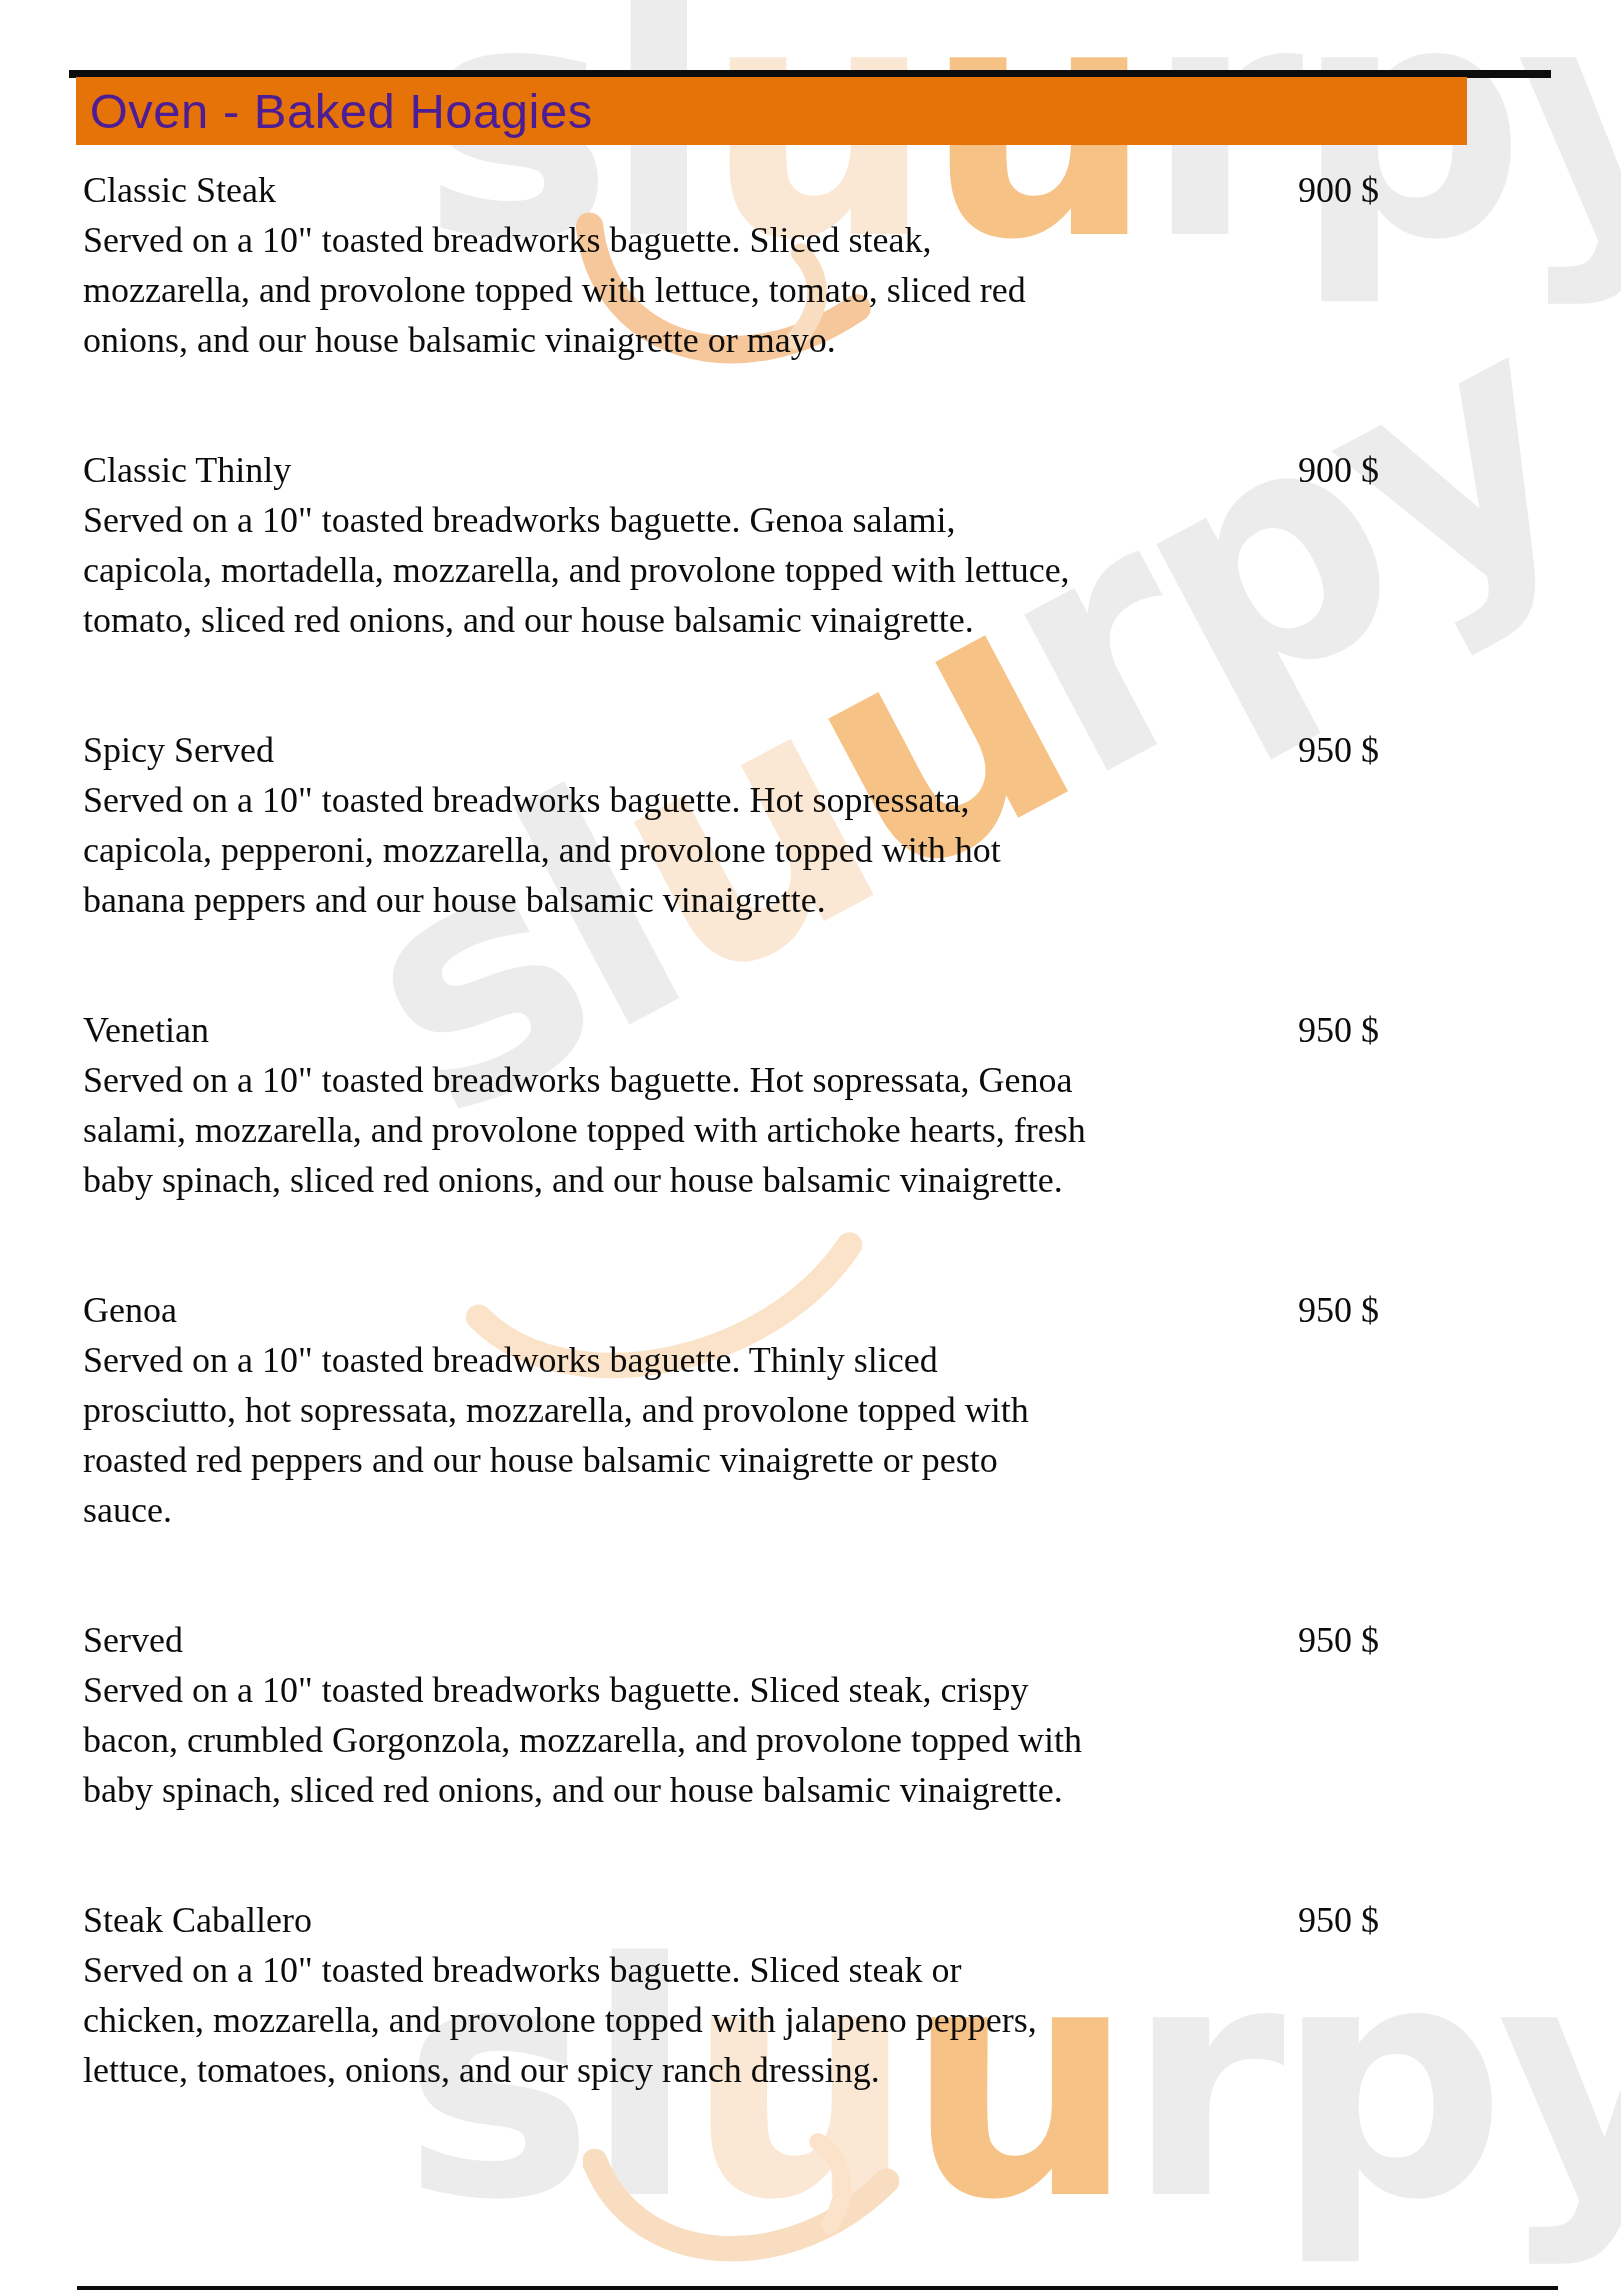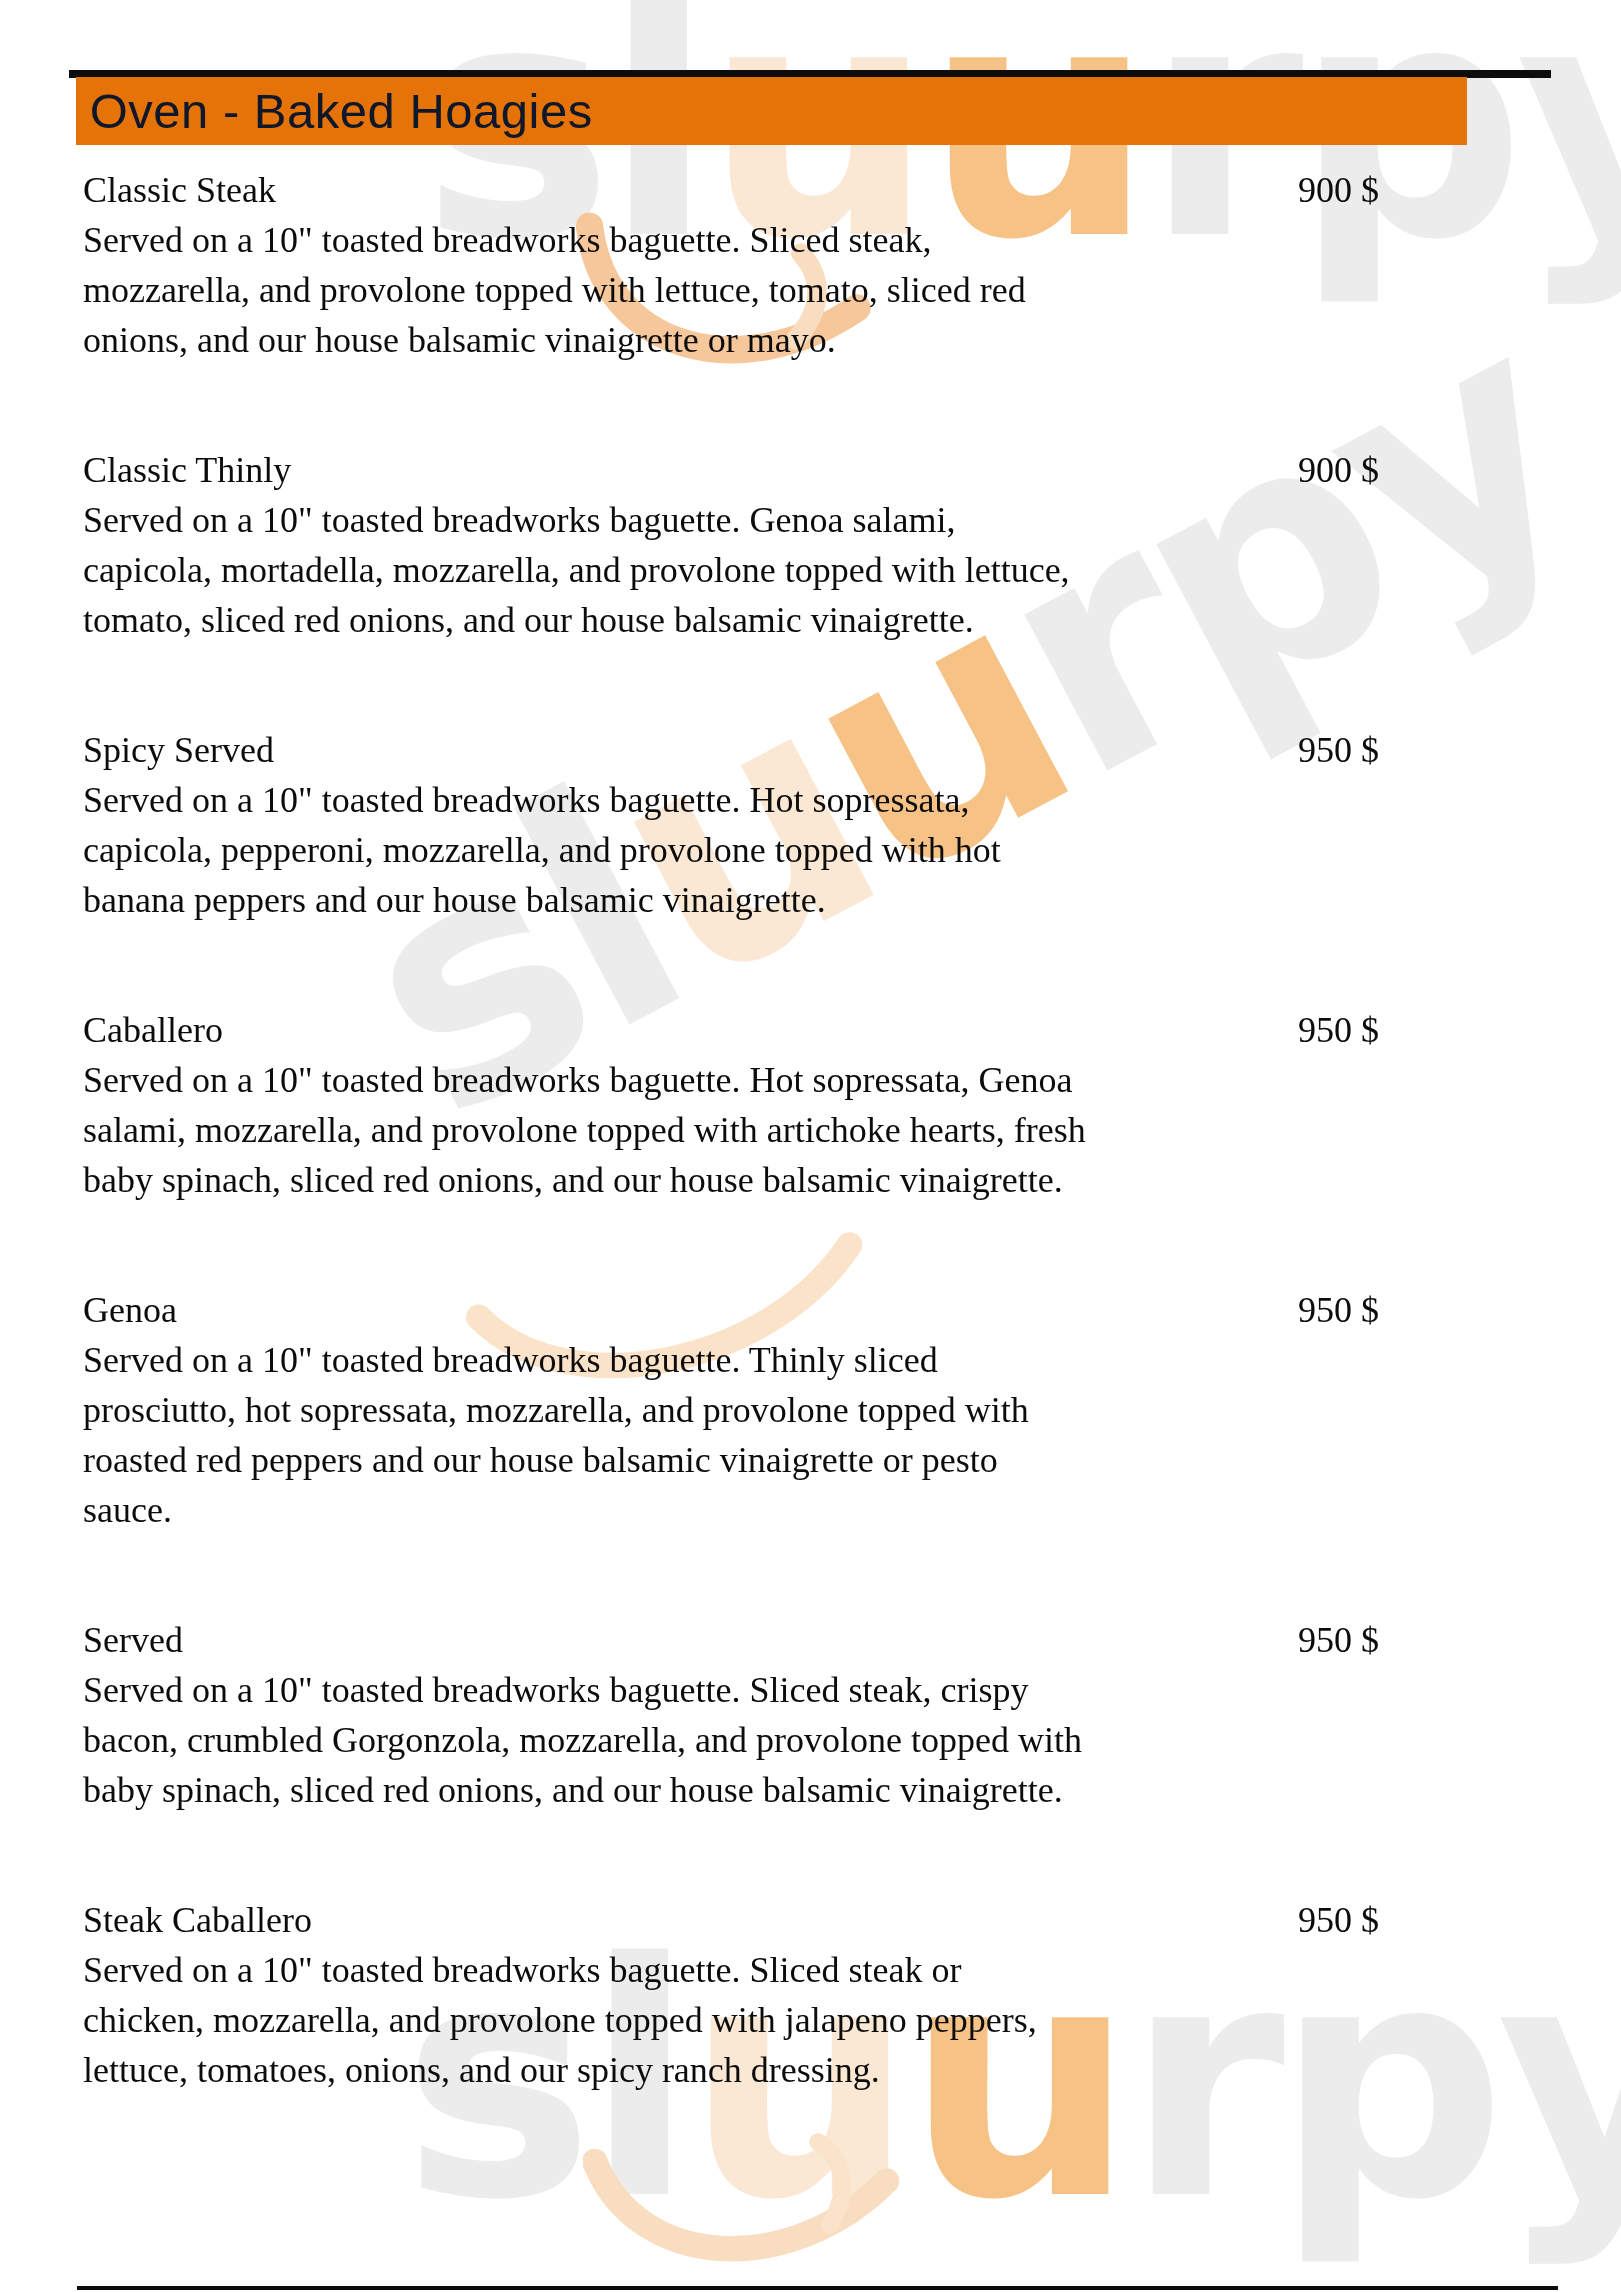--- a/index.html
+++ b/index.html
@@ -23,21 +23,21 @@
   .swoosh{position:absolute;z-index:0;}
   .swoosh svg{display:block;}
 
   
   .top-bar{position:absolute;z-index:2;left:69px;top:70px;width:1482px;height:7.8px;background:#0d0d0d;}
   .header-band{
     position:absolute;z-index:2;left:76px;top:77px;width:1391px;height:68px;background:#e67308;
     display:flex;align-items:center;
   }
   .header-band .title{
-    font-family:"Liberation Sans", sans-serif;font-size:49px;color:#0f172a;
+    font-family:"Liberation Sans", sans-serif;font-size:49px;color:#4c1d95;
     padding-left:13.7px;letter-spacing:0.5px;
   }
 
   
   .items{position:absolute;z-index:1;left:83px;top:165px;width:1296px;}
   .item{margin-bottom:80px;font-size:36px;line-height:50px;}
   .item-head{display:flex;justify-content:space-between;align-items:baseline;line-height:50px;gap:42px;}
   .item-name{}
   .item-price{text-align:center;}
   .item-desc{white-space:pre-line;}
@@ -105,21 +105,21 @@
       <span class="item-name">Spicy Served</span>
       <span class="item-price">950 $</span>
     </div>
     <div class="item-desc">Served on a 10" toasted breadworks baguette. Hot sopressata,
 capicola, pepperoni, mozzarella, and provolone topped with hot
 banana peppers and our house balsamic vinaigrette.</div>
   </div>
 
   <div class="item">
     <div class="item-head">
-      <span class="item-name">Caballero</span>
+      <span class="item-name">Venetian</span>
       <span class="item-price">950 $</span>
     </div>
     <div class="item-desc">Served on a 10" toasted breadworks baguette. Hot sopressata, Genoa
 salami, mozzarella, and provolone topped with artichoke hearts, fresh
 baby spinach, sliced red onions, and our house balsamic vinaigrette.</div>
   </div>
 
   <div class="item">
     <div class="item-head">
       <span class="item-name">Genoa</span>

